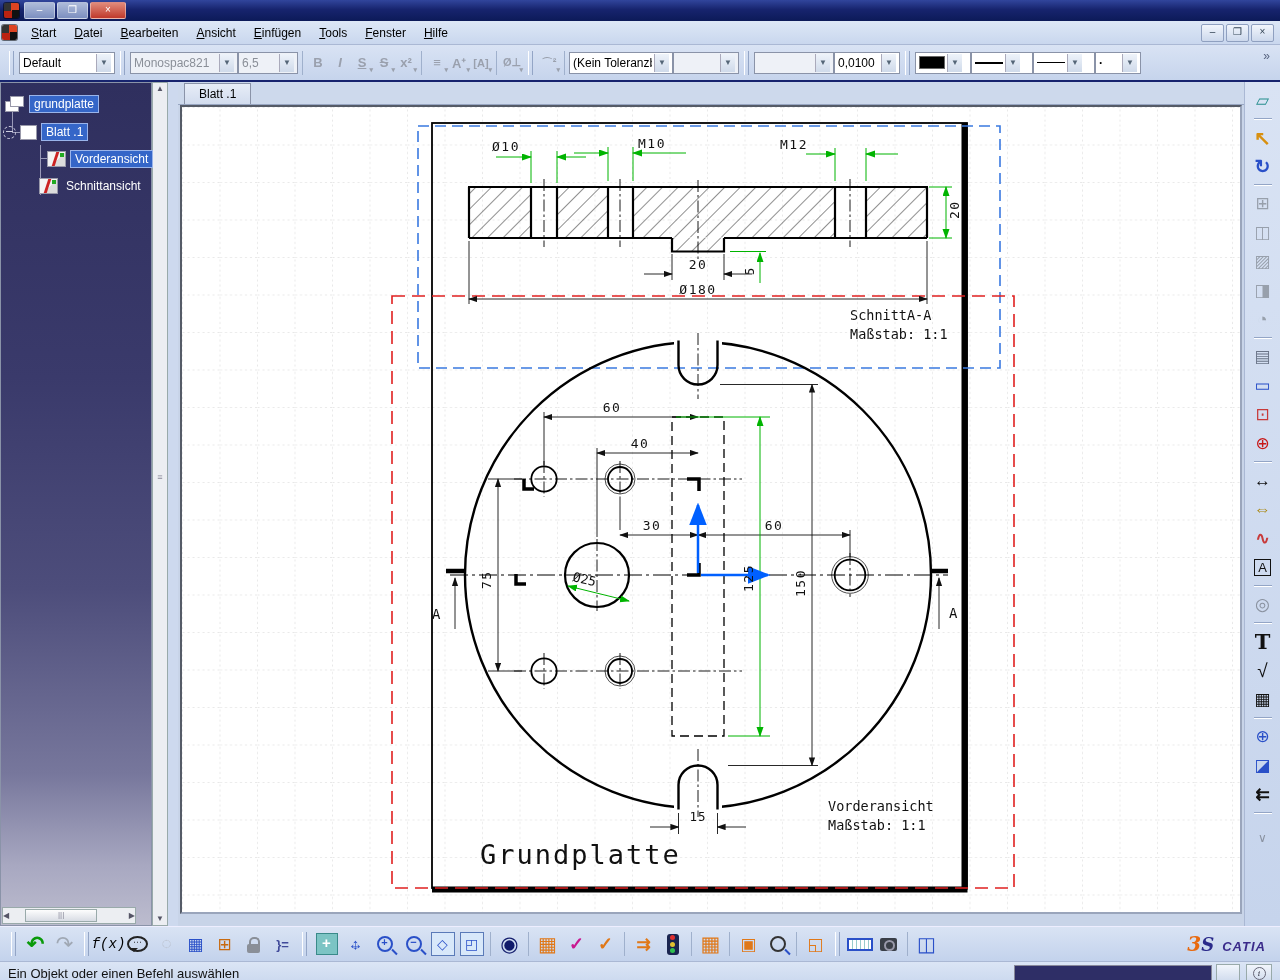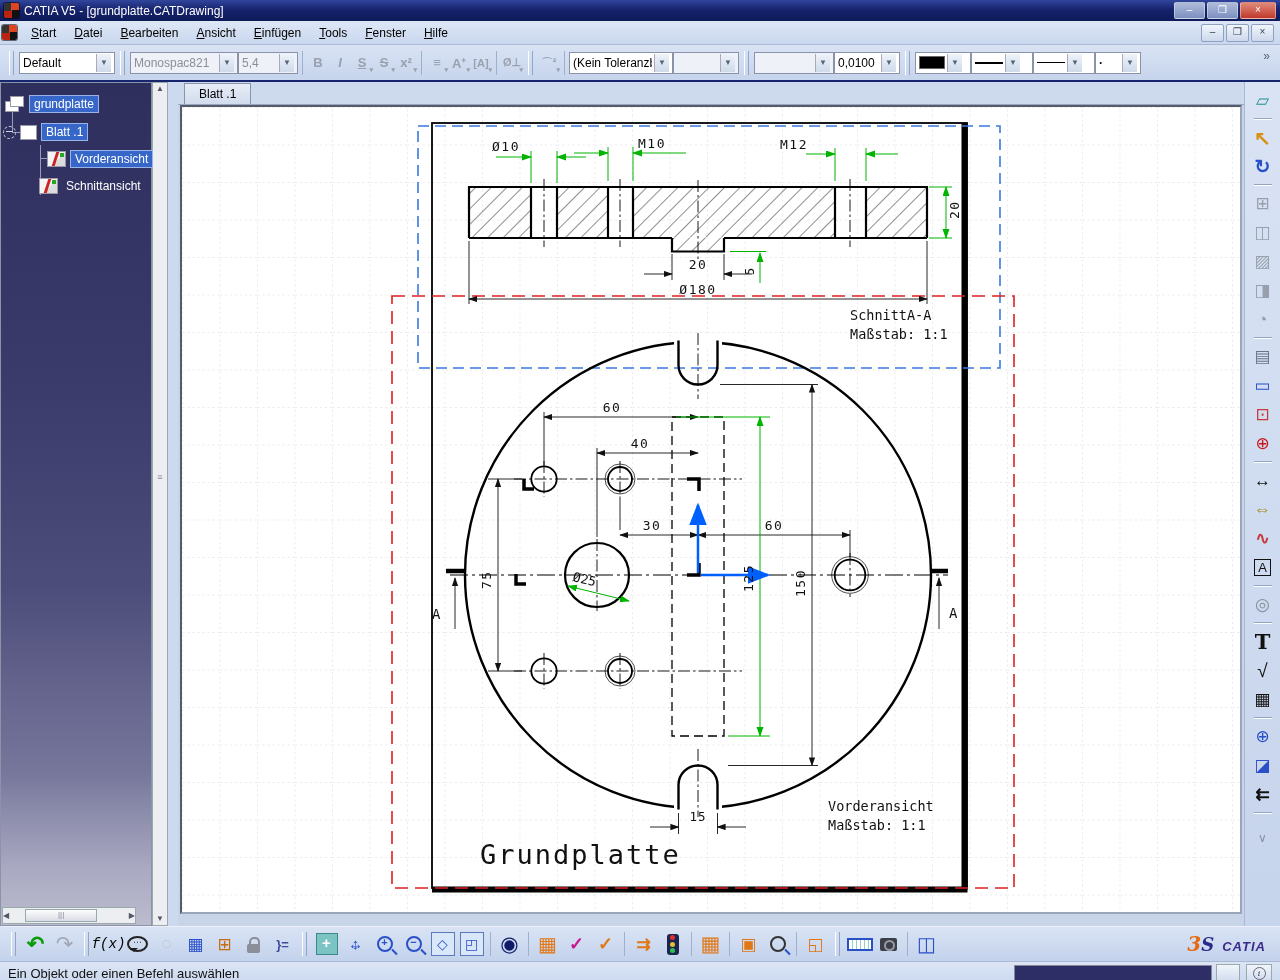--- a/index.html
+++ b/index.html
@@ -115,21 +115,20 @@
   .ibtn i{width:11px;height:11px;border:1px solid #667;border-radius:50%;font-size:8px;line-height:11px;
     text-align:center;font-style:italic;color:#334;font-family:"DejaVu Serif",serif;}
 </style>
 </head>
 <body>
 
 <div class="win">
 
   <div class="titlebar">
     <div class="app-icon"></div>
-    <div class="titletext">CATIA V5 - [grundplatte.CATDrawing]</div>
     <div class="wbtns">
       <div class="wbtn">–</div>
       <div class="wbtn">❒</div>
       <div class="wbtn close">×</div>
     </div>
   </div>
 
   <div class="menubar">
     <div class="app-icon"></div>
     <div class="menuitem accel"><u>S</u>tart</div>
@@ -152,21 +151,21 @@
     <div class="combo" style="width:88px">
       <span class="cv">Default</span>
         <span class="dd">▼</span>
       </div>
     <div class="grip"></div>
     <div class="combo dis" style="width:100px">
       <span class="cv">Monospac821</span>
         <span class="dd">▼</span>
       </div>
     <div class="combo dis" style="width:52px">
-      <span class="cv">5,4</span>
+      <span class="cv">6,5</span>
         <span class="dd">▼</span>
       </div>
     <div class="vsep"></div>
     <div class="tbtn">
         <span>B</span>
       </div>
     <div class="tbtn" style="font-style:italic">
         <span>I</span>
       </div>
     <div class="tbtn" style="text-decoration:underline">

